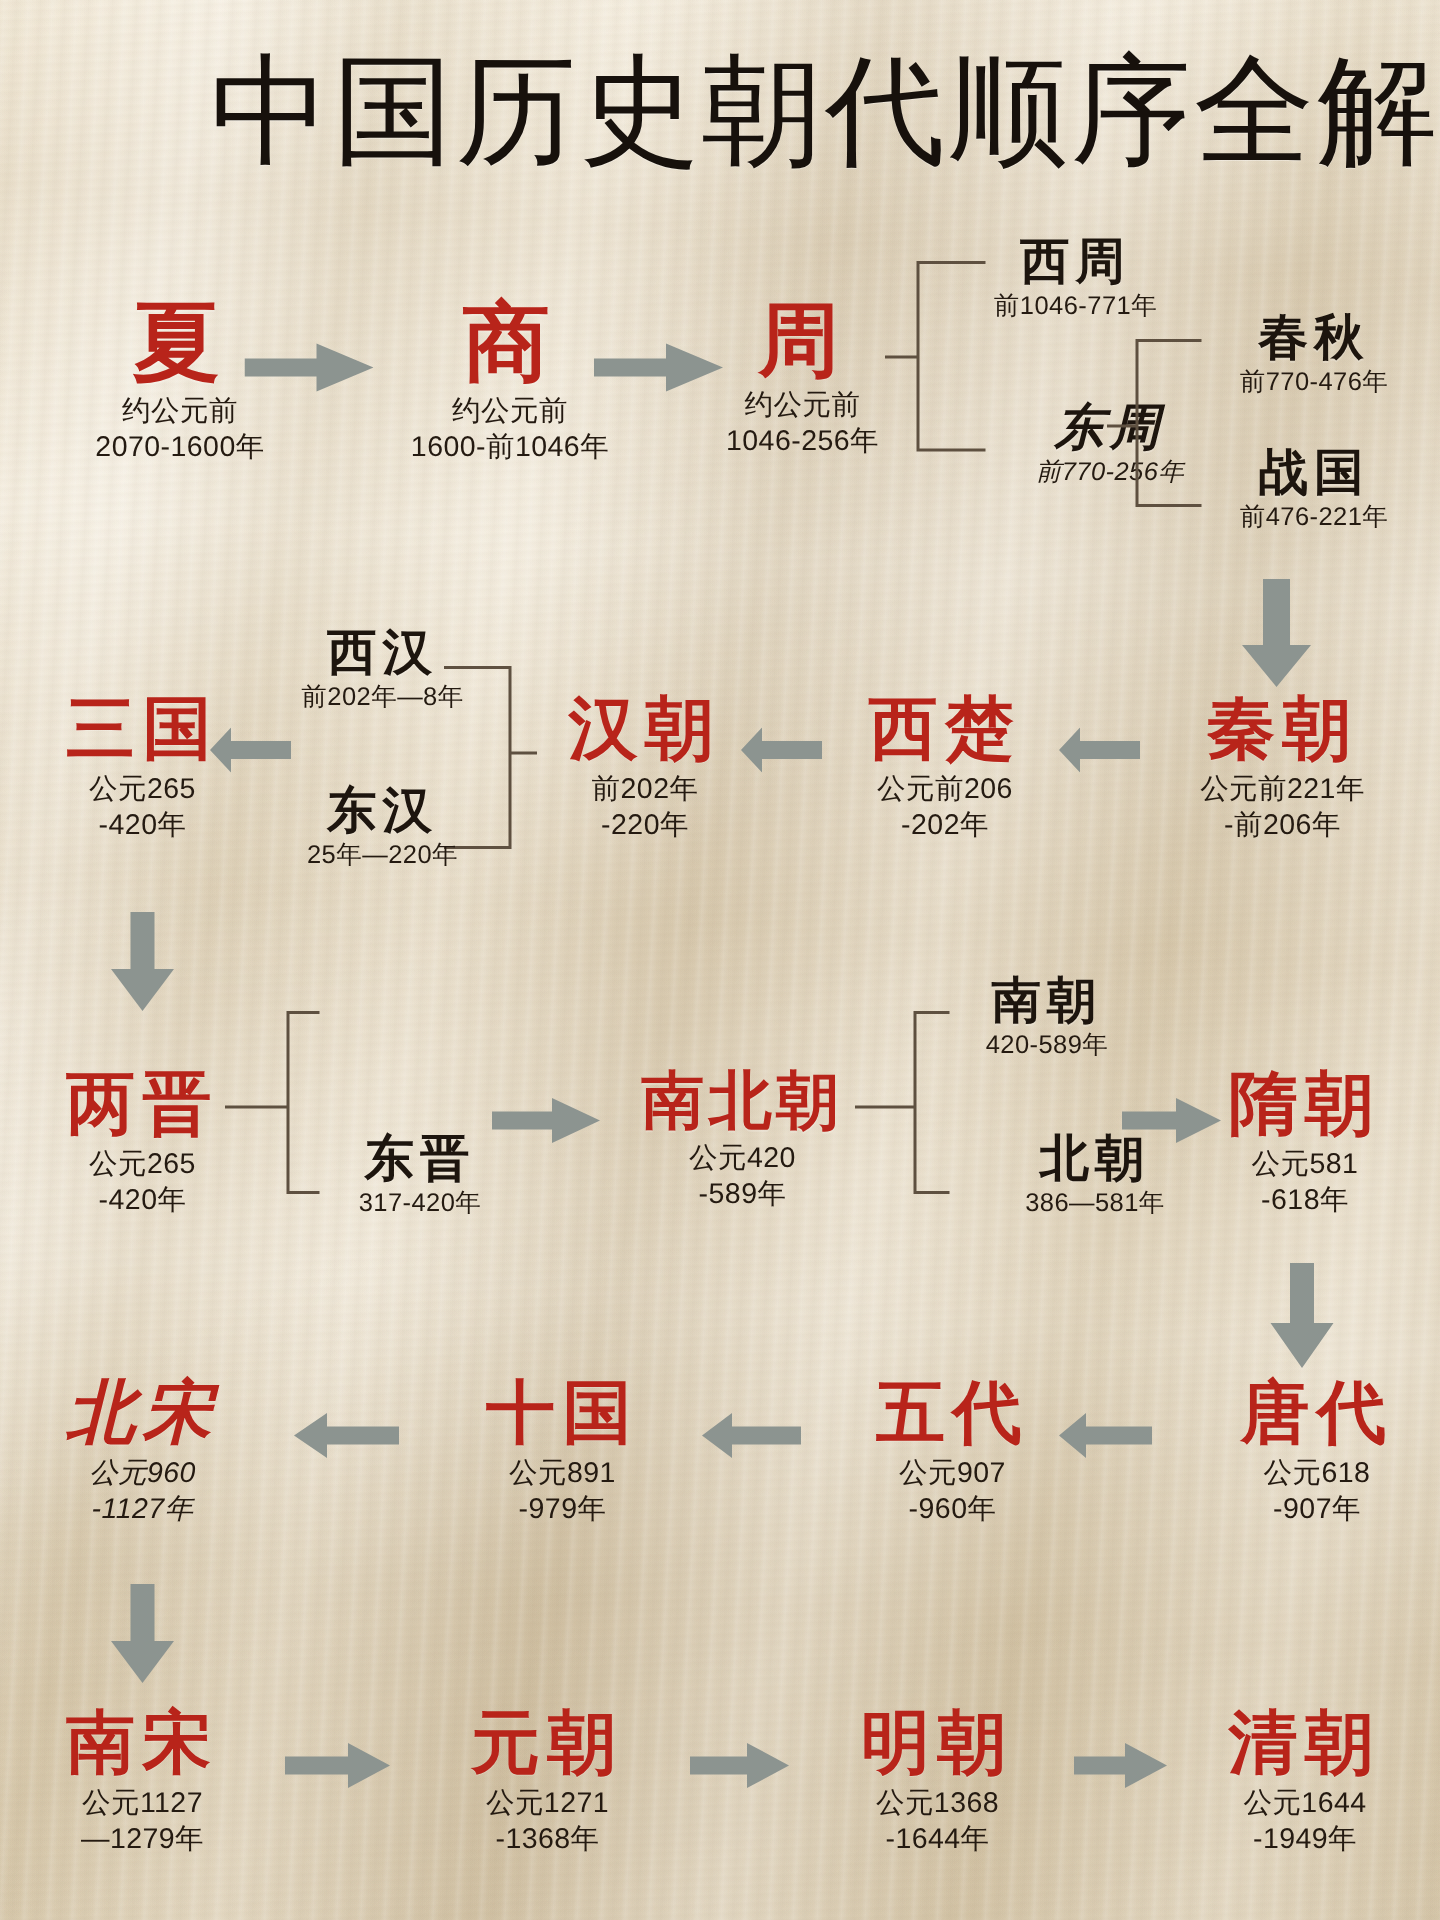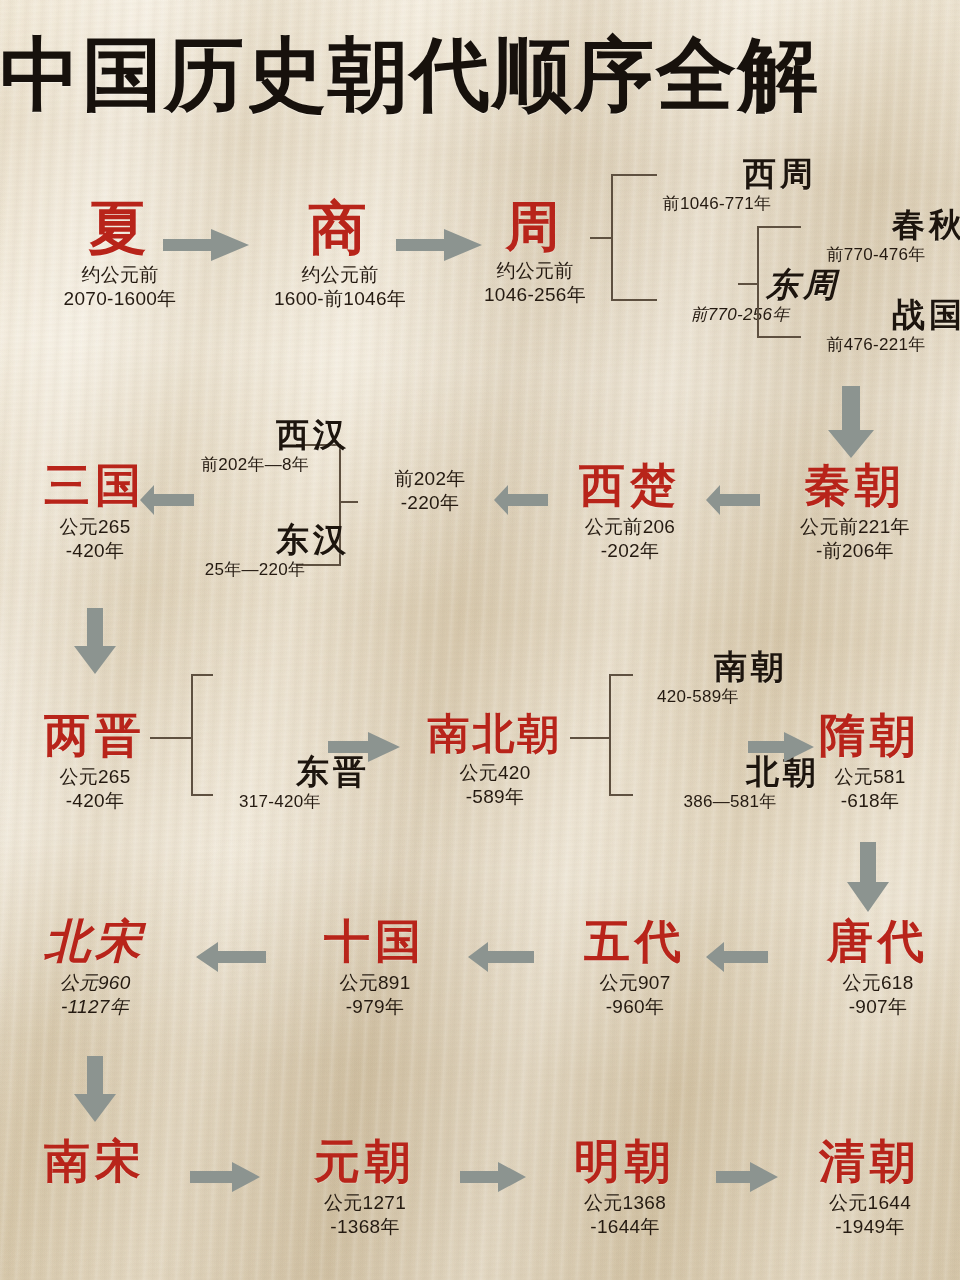--- a/index.html
+++ b/index.html
@@ -60,23 +60,23 @@
     );
   }
   .layer { position: relative; z-index: 3; }
 
   
   #title {
     position: absolute;
     top: 26px;
     left: 0;
     width: 960px;
-    text-align: left;
+    text-align: right;
     font-family: "DejaVu Serif", "Liberation Serif", serif;
-    font-weight: bold;
+    font-weight: normal;
     font-size: 80px;
     line-height: 96px;
     letter-spacing: 2px;
     color: #17110c;
     white-space: nowrap;
     text-shadow: 0 1px 0 rgba(255,255,255,0.35);
   }
 
   
   .node {
@@ -104,21 +104,20 @@
   
   .major .name { font-size: 46px; letter-spacing: 5px; }
   .major .dates { font-size: 19px; }
 
   
   .sub .name {
     color: #1d150e;
     font-size: 33px;
     letter-spacing: 4px;
     font-weight: bold;
-    text-align: right;
   }
   .sub .dates { font-size: 17px; margin-top: 2px; }
 
   
   .arrow { position: absolute; }
   .arrow svg { display: block; }
 
   
   .bracket { position: absolute; }
   .bracket svg { display: block; }
@@ -216,20 +215,21 @@
 -202年</div>
   </div>
 
   <div class="arrow layer" style="left:494px; top:485px;">
     <svg width="54" height="30" viewBox="0 0 54 30" aria-hidden="true">
       <polygon points="54,9 14,9 14,0 0,15 14,30 14,21 54,21" fill="#8c9490"></polygon>
     </svg>
   </div>
 
   <div class="node major layer" style="left:345px; top:462px; width:170px;">
+    <div class="name">汉朝</div>
     <div class="dates">前202年
 -220年</div>
   </div>
 
   <div class="bracket layer" style="left:296px; top:440px;">
     <svg width="62" height="130" viewBox="0 0 62 130" aria-hidden="true">
       <path d="M62,62 H44 M44,5 V125 M44,5 H0 M44,125 H0" stroke="#5e5040" stroke-width="2" fill="none" stroke-linecap="square"></path>
     </svg>
   </div>
 
@@ -368,20 +368,22 @@
   </div>
 
   <div class="arrow layer" style="left:72px; top:1056px;">
     <svg width="46" height="66" viewBox="0 0 46 66" aria-hidden="true">
       <polygon points="15,0 31,0 31,38 44,38 23,66 2,38 15,38" fill="#8c9490"></polygon>
     </svg>
   </div>
 
   <div class="node major layer" style="left:10px; top:1138px; width:170px;">
     <div class="name">南宋</div>
+    <div class="dates">公元1127
+—1279年</div>
   </div>
 
   <div class="arrow layer" style="left:190px; top:1162px;">
     <svg width="70" height="30" viewBox="0 0 70 30" aria-hidden="true">
       <polygon points="0,9 42,9 42,0 70,15 42,30 42,21 0,21" fill="#8c9490"></polygon>
     </svg>
   </div>
 
   <div class="node major layer" style="left:280px; top:1138px; width:170px;">
     <div class="name">元朝</div>

